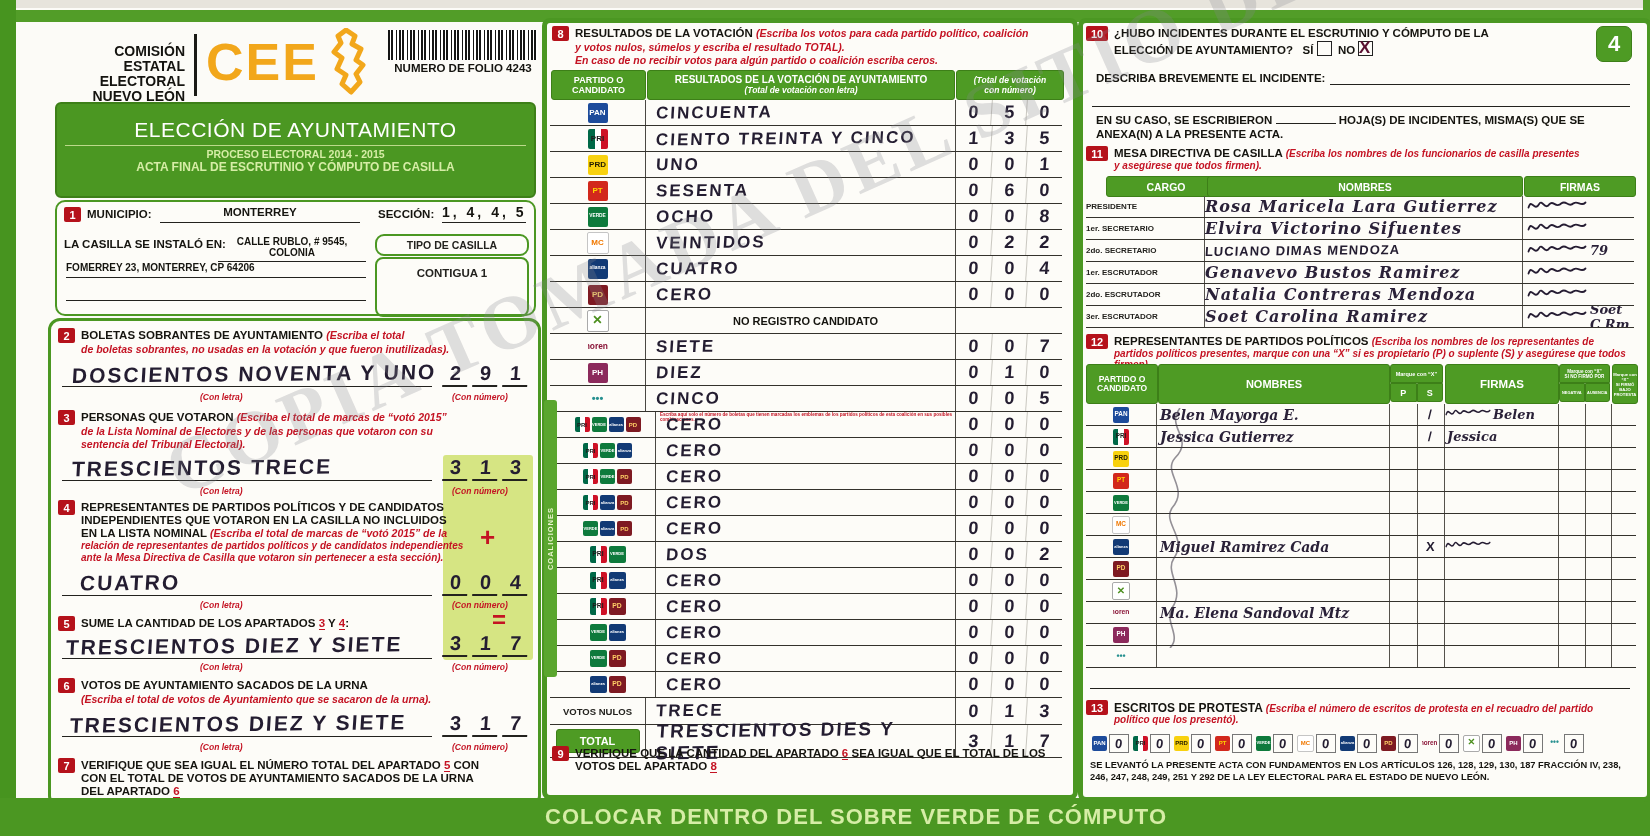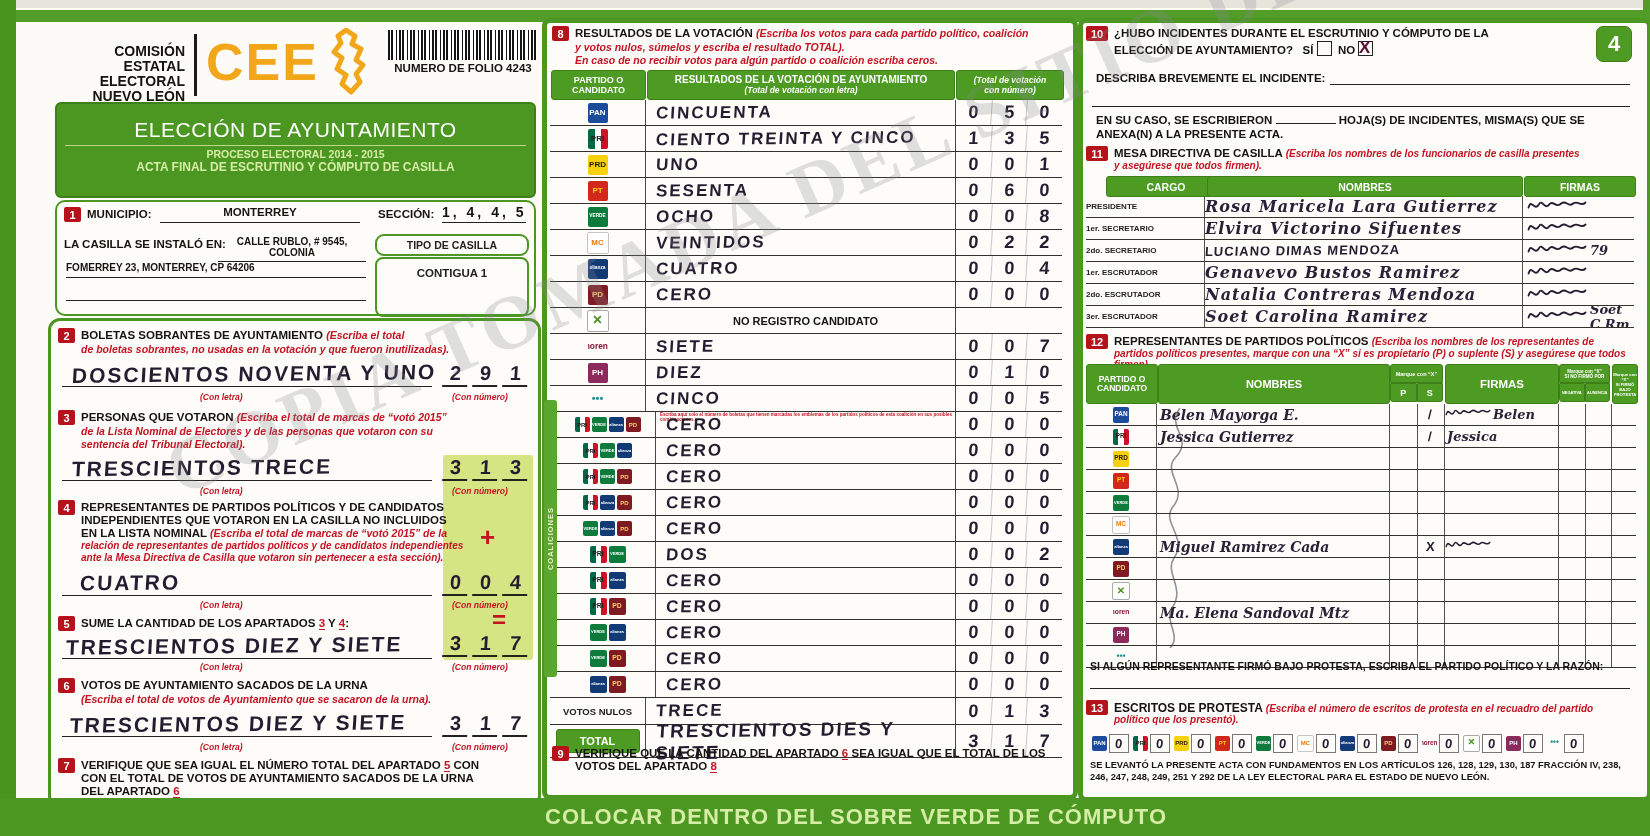--- a/index.html
+++ b/index.html
@@ -825,21 +825,20 @@
         <div style="width: 26px; display: flex; align-items: center; justify-content: center; border-right: 1.2px solid rgb(85, 82, 76); overflow: visible;"></div>
         <div style="width: 25px; display: flex; align-items: center; justify-content: center; border-right: 1.2px solid rgb(85, 82, 76); overflow: visible;"></div>
         <div style="width: 24px; display: flex; align-items: center; justify-content: center; overflow: visible;"></div>
       </div>
     </div>
 
   <svg class="scrib" style="left:1160px;top:408px;" width="40" height="240" viewBox="0 0 40 240">
     <path d="M20 0 C5 20 35 30 15 50 C2 65 30 80 12 100 C2 115 28 130 14 150 C4 165 26 180 12 200 C4 214 22 228 10 240" fill="none" stroke="rgba(60,55,70,.55)" stroke-width="1.6"></path>
   </svg>
 
-  <span class="abs b blk" style="left:1090px;top:660px;font-size:10.5px;">SI ALGÚN REPRESENTANTE FIRMÓ BAJO PROTESTA, ESCRIBA EL PARTIDO POLÍTICO Y LA RAZÓN:</span>
   <span class="abs" style="left:1090px;top:678px;width:540px;border-bottom:1.6px solid #23221e;height:10px;"></span>
 
   <div class="num num2" style="left:1086px;top:700px;">13</div>
   <span class="abs b blk" style="left:1114px;top:701px;font-size:12px;"><span>ESCRITOS DE PROTESTA</span> <span class="ri" style="font-size:10px;">(Escriba el número de escritos de protesta en el recuadro del partido</span></span>
   <span class="abs ri" style="left:1114px;top:714px;font-size:10px;">político que los presentó).</span>
   <div class="abs" id="p13-strip" style="left:1092px;top:730px;width:545px;height:26px;display:flex;align-items:center;gap:4px;">
       <span style="display: inline-flex; align-items: center; gap: 2px;">
         <span class="plogo" style="height: 15px; width: 15px; background: rgb(29, 75, 155); color: rgb(255, 255, 255); font-size: 6px;">PAN</span>
         <span style="display: inline-flex; width: 18px; height: 17px; border: 1.2px solid rgb(119, 119, 119); align-items: center; justify-content: center;">
           <span class="hwp" style="font-size: 13px; letter-spacing: 0px; transform: rotate(8deg);">0</span>

